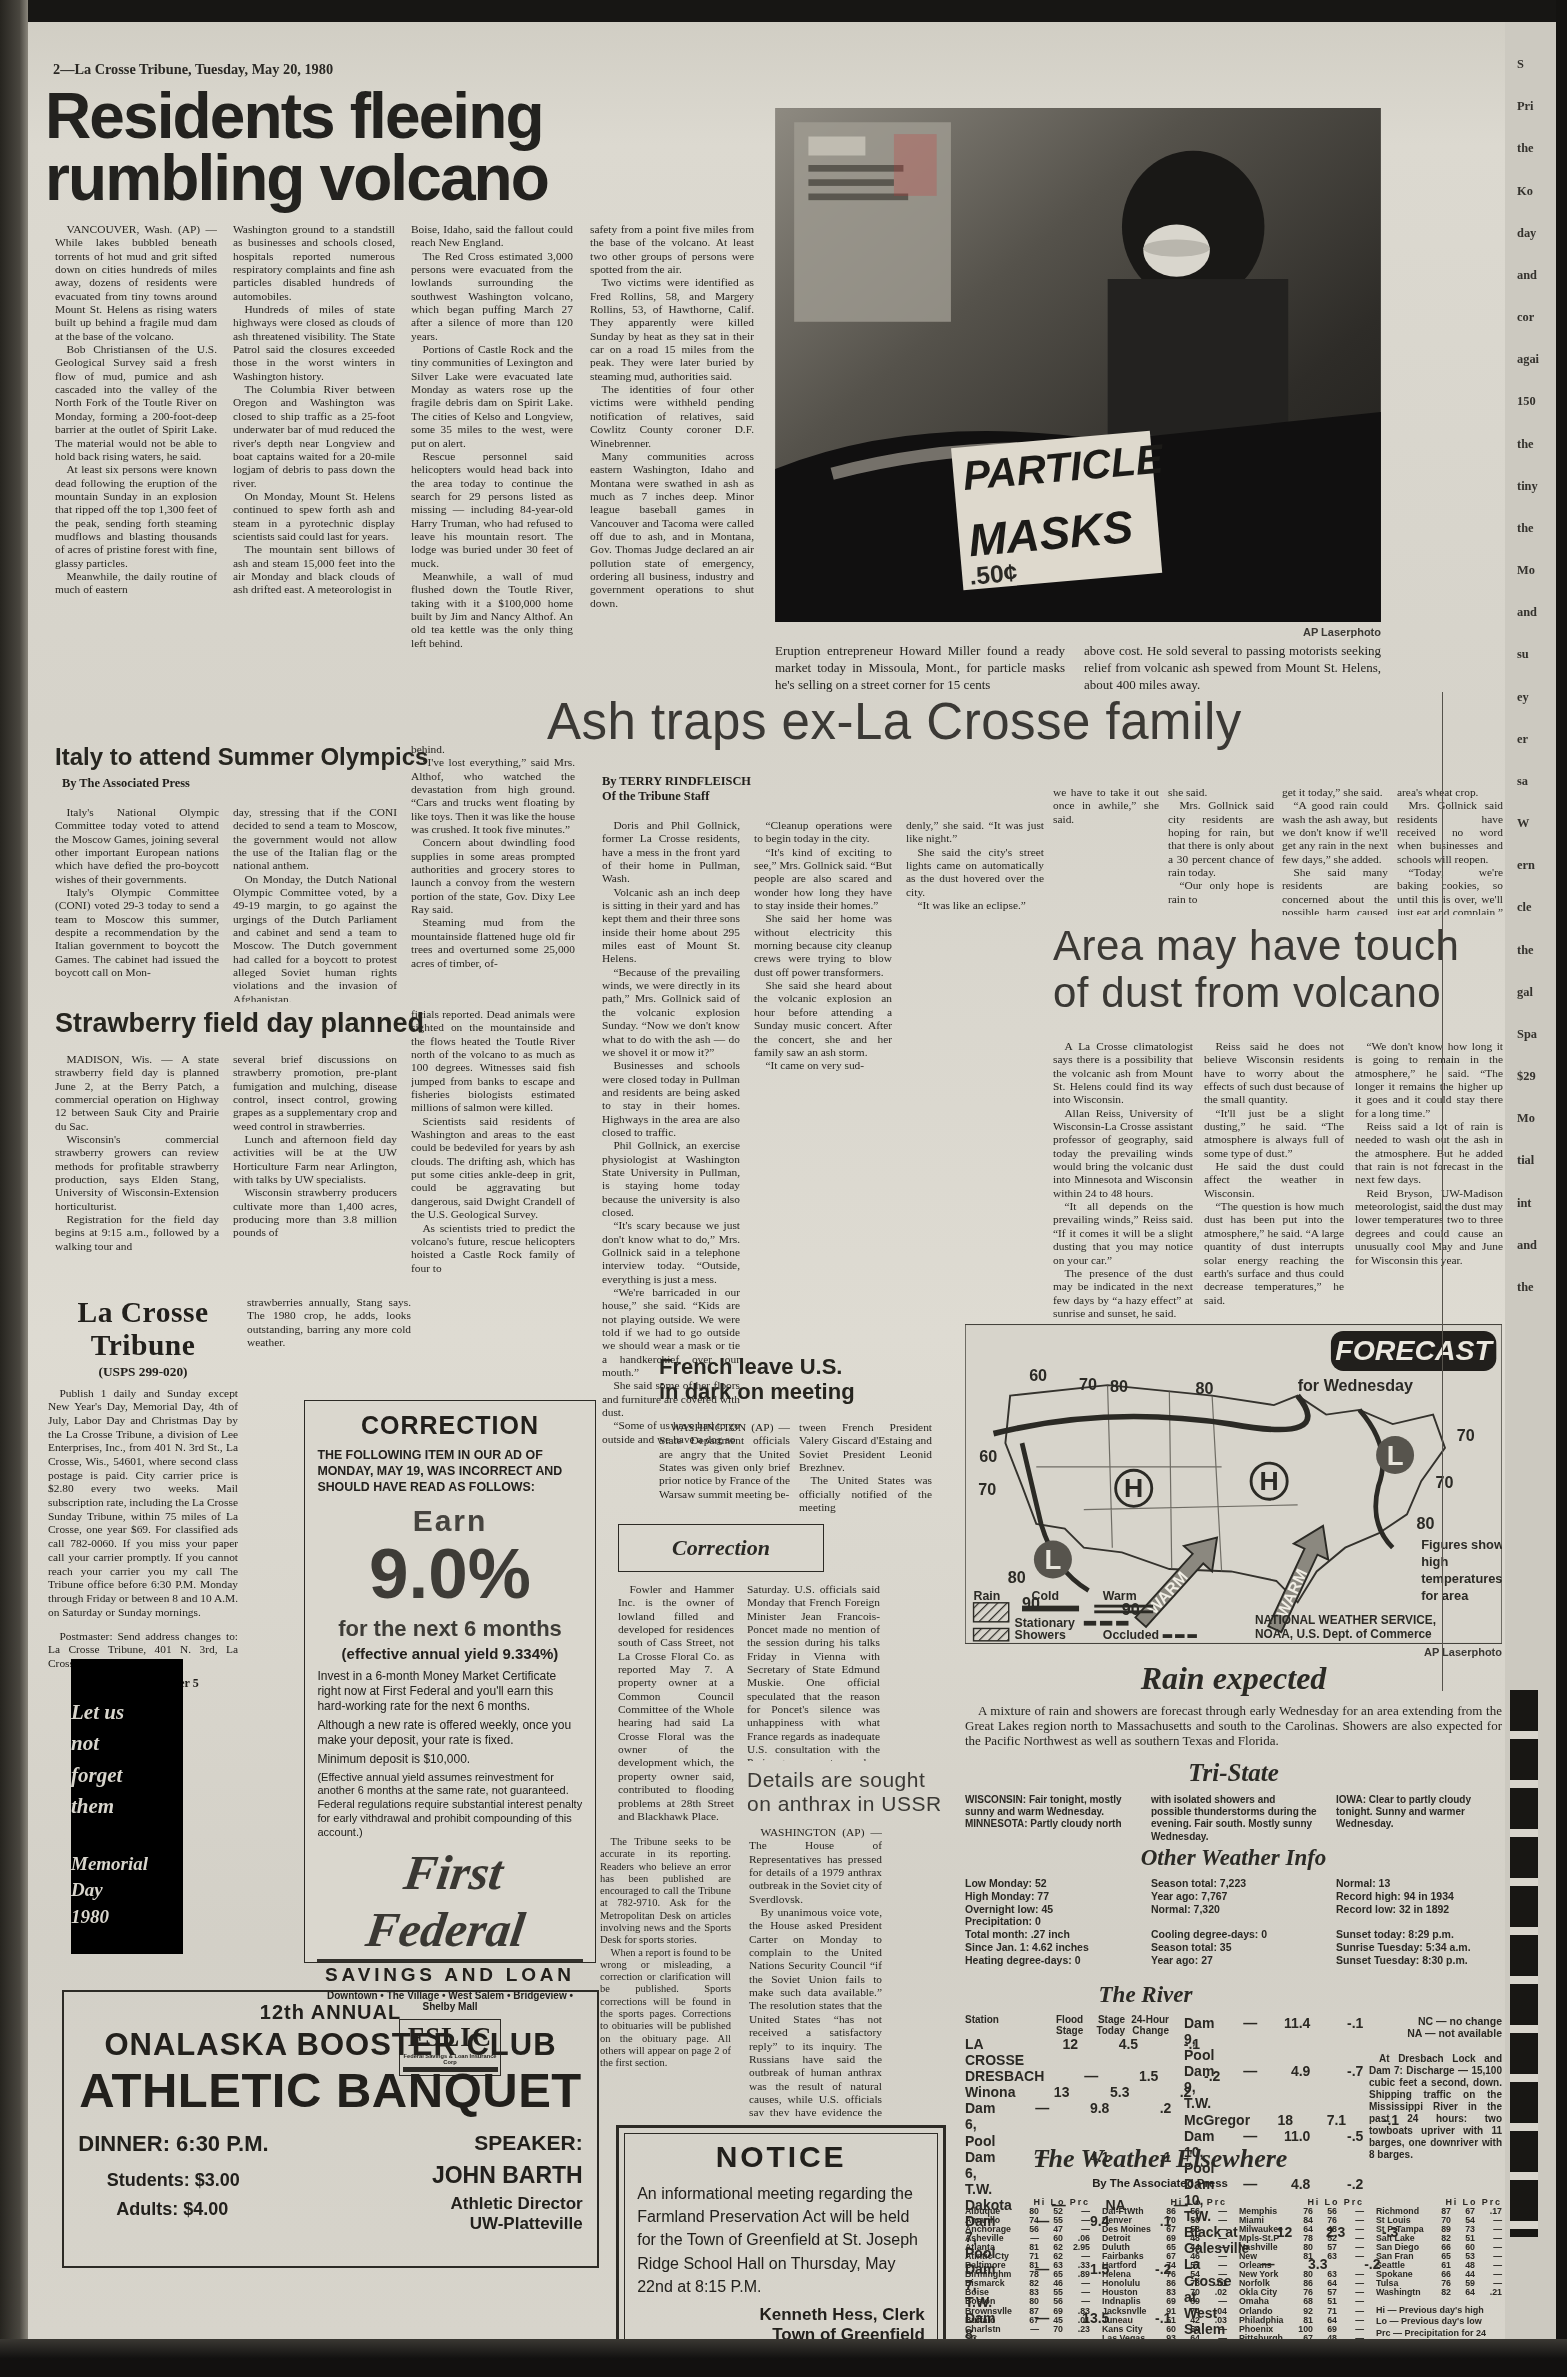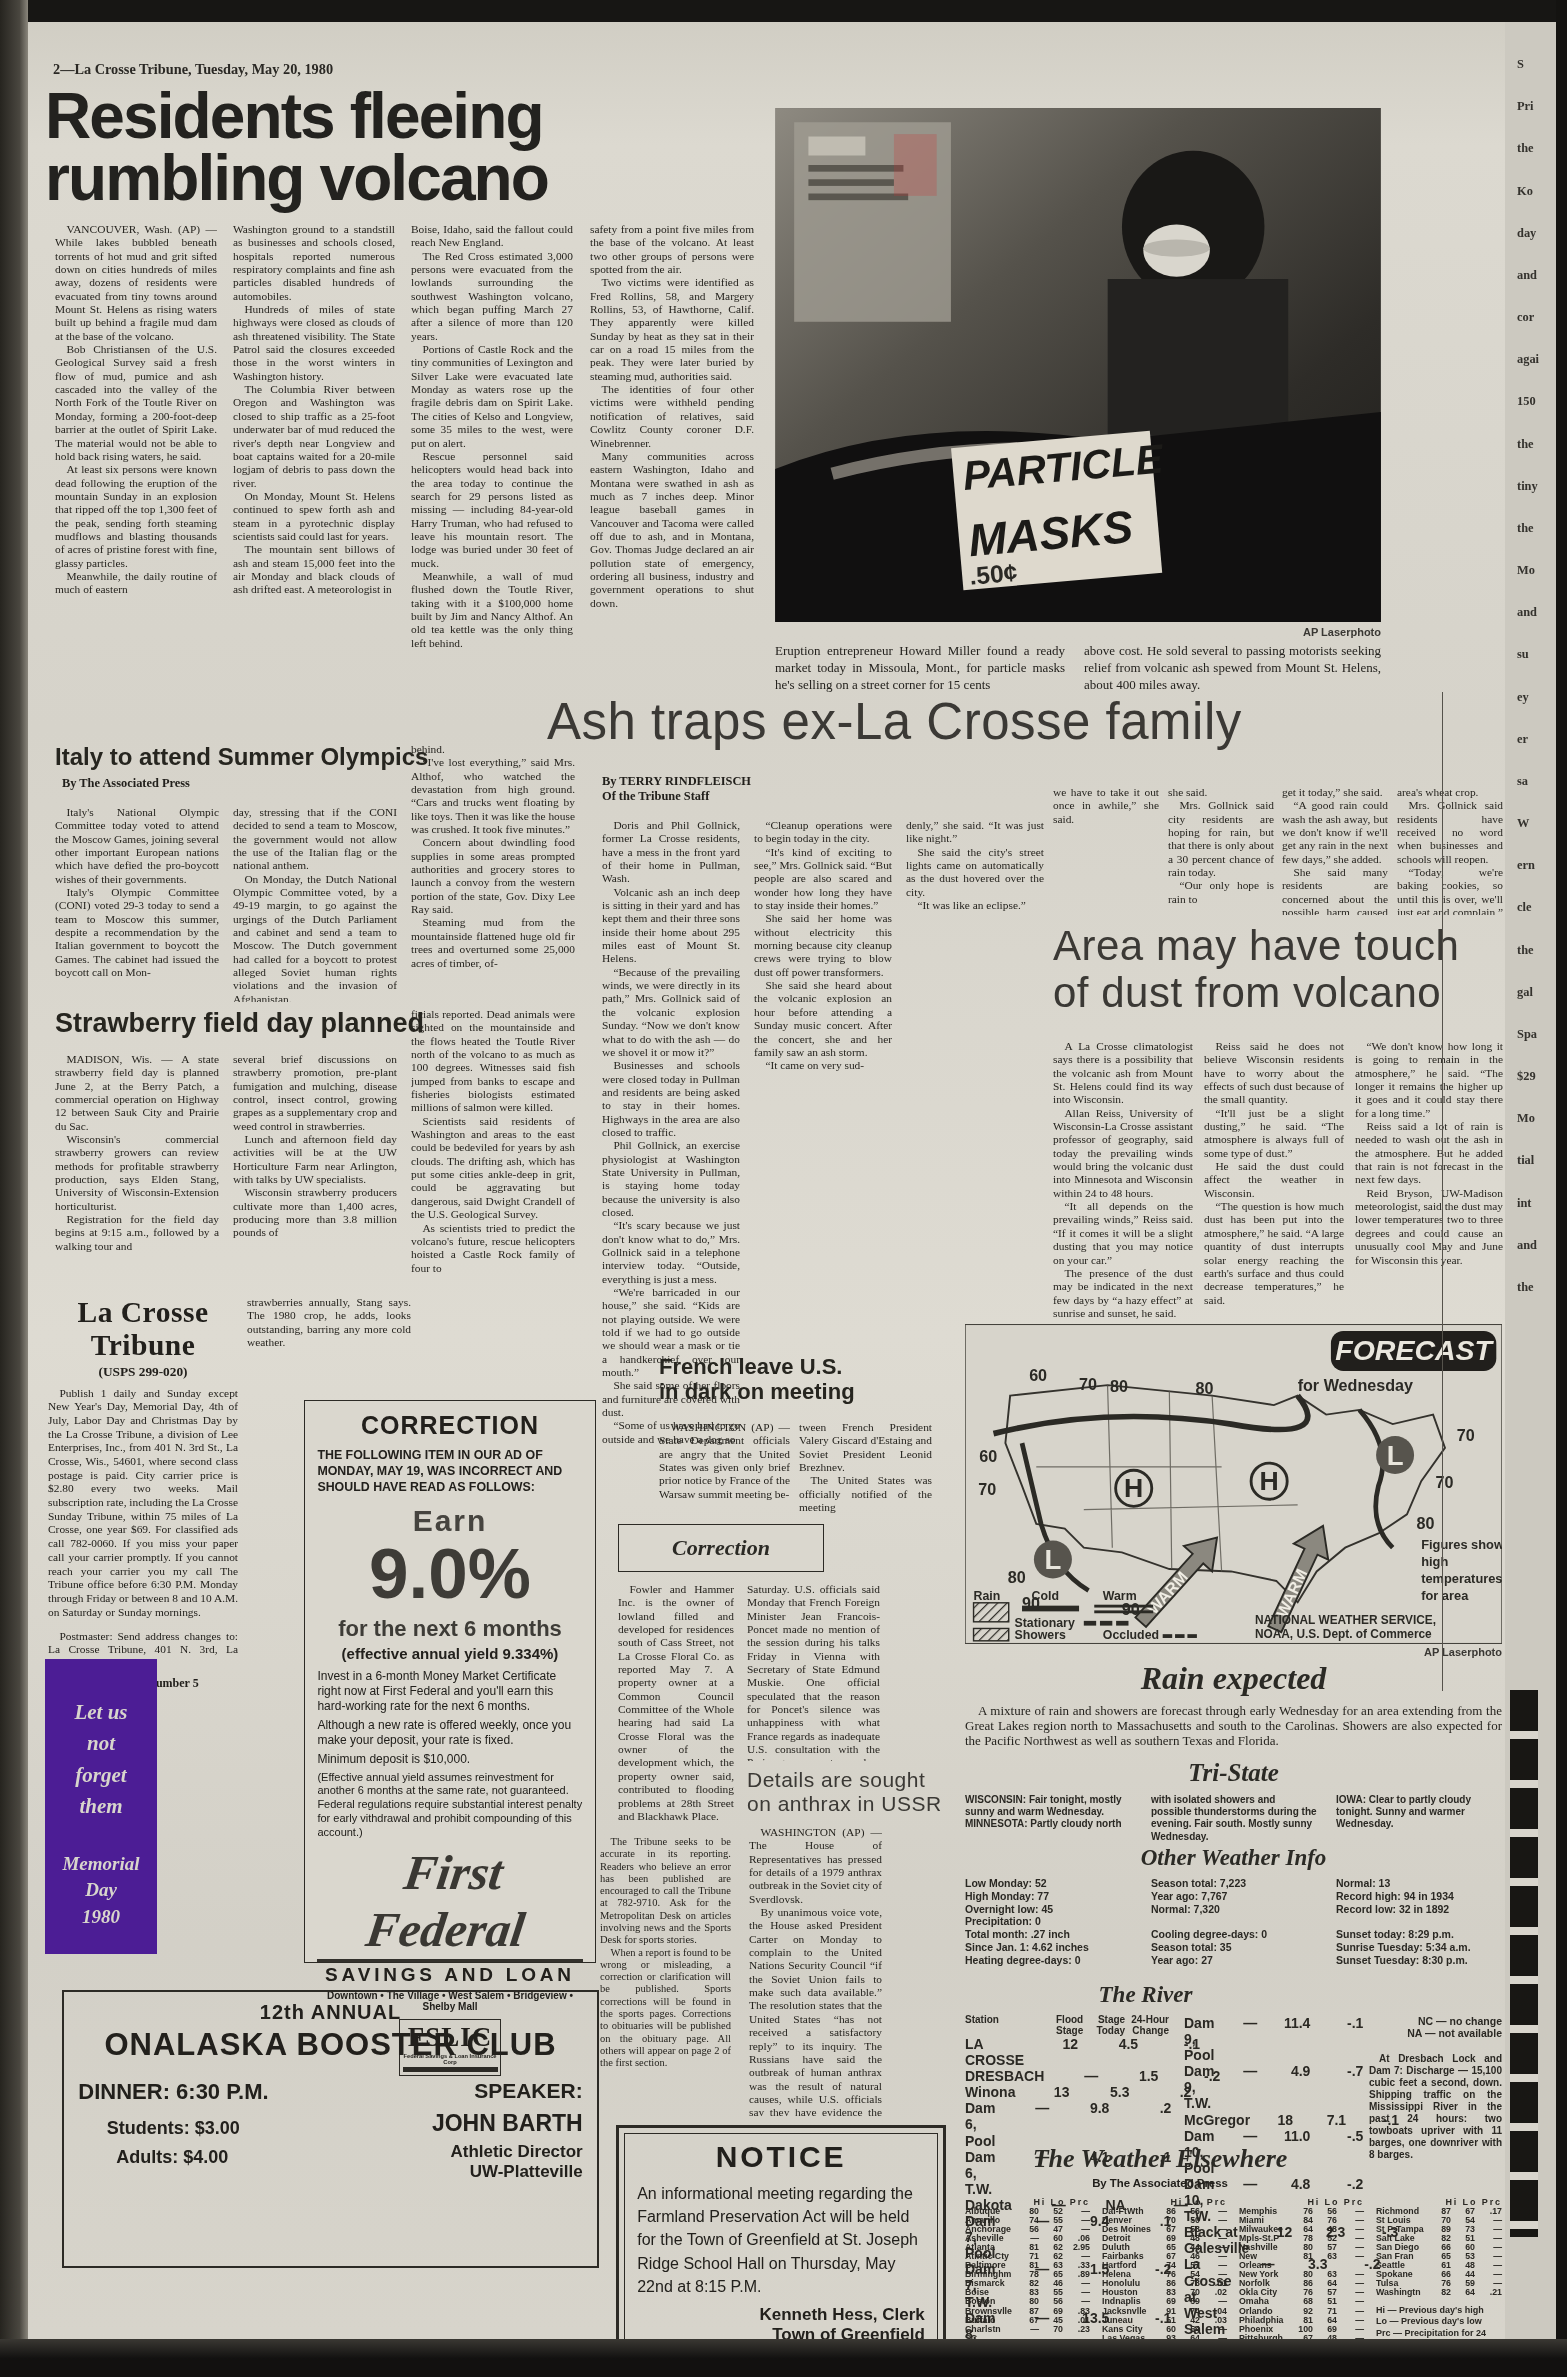--- a/index.html
+++ b/index.html
@@ -34,22 +34,22 @@
   .wtable{font-family:"Liberation Sans",sans-serif;font-weight:700;color:#2a2823;}
   .rrow{display:grid;grid-template-columns:1fr 34px 40px 42px;font-size:14px;line-height:1.15;column-gap:1.9px;gap:20px;}
   .rrow span:nth-child(n+2){text-align:right;}
   .rhead{display:grid;grid-template-columns:1fr 34px 40px 42px;font-size:10px;line-height:1.05;column-gap:1.9px;}
   .rhead span:nth-child(n+2){text-align:right;}
   .erow{display:grid;grid-template-columns:1fr 24px 24px 27px;font-size:8.8px;line-height:1.03;}
   .erow span:nth-child(n+2){text-align:right;}
   .stats{font-family:"Liberation Sans",sans-serif;font-weight:700;font-size:10.5px;line-height:1.22;white-space:pre-line;color:#2a2823;}
   .masthead-name{font-family:"Liberation Serif",serif;font-weight:700;font-size:29.5px;text-align:center;letter-spacing:0.5px;}
   .small-just{font-size:11.4px;line-height:1.2;text-align:justify;white-space:pre-line;}
-  .memorial{background:#4c1d95;color:#d8d5cc;text-align:center;font-style:italic;font-weight:700;
-     font-family:"Liberation Serif",serif;white-space:pre-line;}
+  .memorial{background:#000000;color:#d8d5cc;font-style:italic;font-weight:700;
+     font-family:"Liberation Serif",serif;white-space:pre-line;margin-left:26px;}
   .ffscript{font-family:"Liberation Serif",serif;font-style:italic;font-weight:700;transform:skewX(-8deg);}
 </style>
 </head>
 <body>
 
 <div id="page">
 
   <div class="abs edition" style="left:53px;top:61px;width:713px;">2—La Crosse Tribune, Tuesday, May 20, 1980</div>
 
   <div class="abs headline-xl" style="left:45px;top:85px;width:742px;">
@@ -174,20 +174,21 @@
 forget
 them</div>
     <div style="font-size:19px;line-height:1.4;margin-top:19px;">Memorial
 Day
 1980</div>
   </div>
 
   <div class="abs" style="left:62px;top:1990px;width:537px;height:278px;border:2.4px solid #2c2a25;box-sizing:border-box;padding:8.6px 14.3px;text-align:center;">
     <div class="sans" style="font-size:20px;font-weight:700;letter-spacing:1px;">12th ANNUAL</div>
     <div class="sans" style="font-size:31px;font-weight:700;margin-top:3.8px;letter-spacing:1px;">ONALASKA BOOSTER CLUB</div>
+    <div class="sans" style="font-size:49px;font-weight:700;line-height:1;margin-top:2.9px;letter-spacing:0.5px;">ATHLETIC BANQUET</div>
     <div style="display:flex;justify-content:space-between;margin-top:16px;text-align:left;">
       <div>
         <div class="sans" style="font-size:22px;font-weight:700;">DINNER:  6:30 P.M.</div>
         <div class="sans" style="font-size:18px;font-weight:700;margin:12.4px 0 0 28.5px;">Students:  $3.00</div>
         <div class="sans" style="font-size:18px;font-weight:700;margin:8.6px 0 0 38px;">Adults:  $4.00</div>
       </div>
       <div style="text-align:right;">
         <div class="sans" style="font-size:21px;font-weight:700;">SPEAKER:</div>
         <div class="sans" style="font-size:23px;font-weight:700;margin-top:6.7px;">JOHN BARTH</div>
         <div class="sans" style="font-size:17px;font-weight:700;margin-top:4.8px;">Athletic Director</div>

